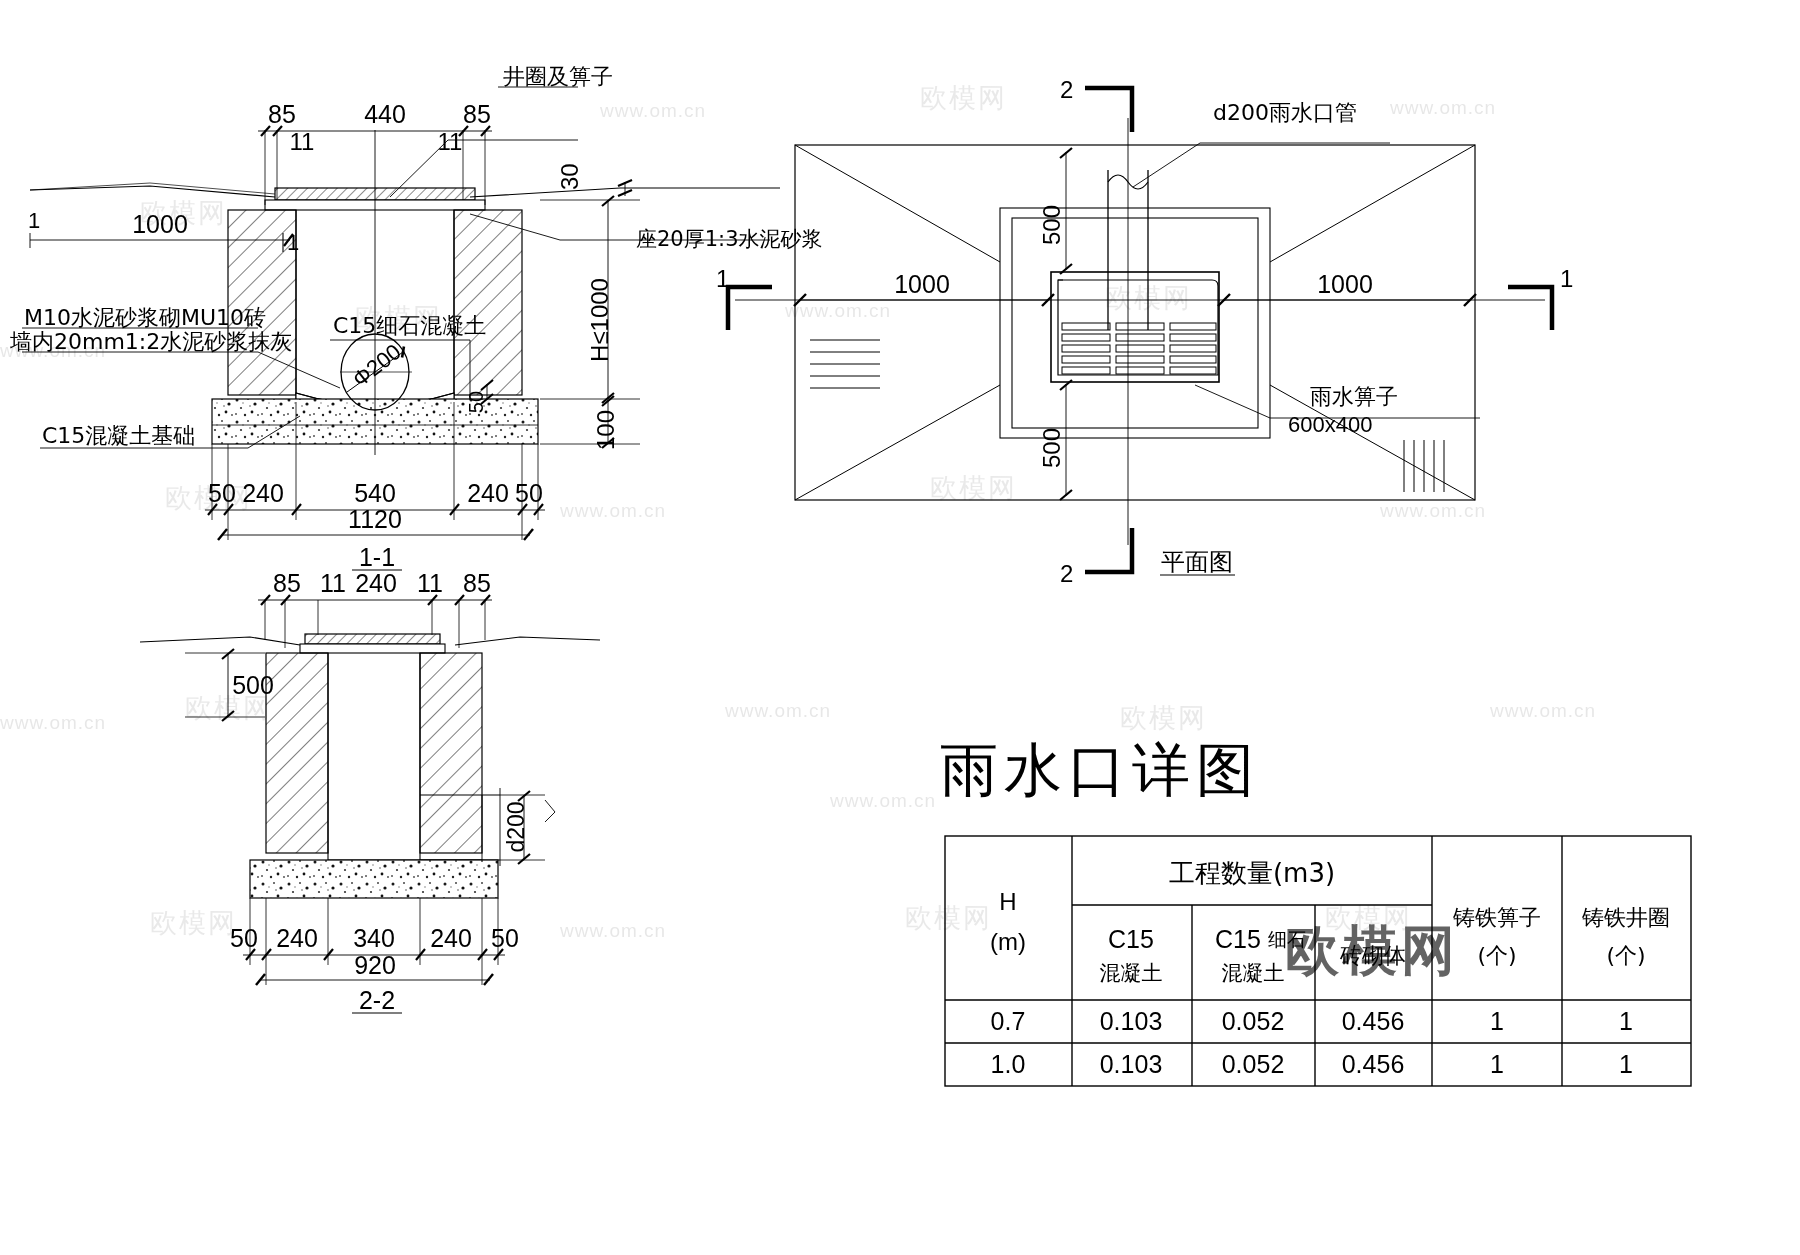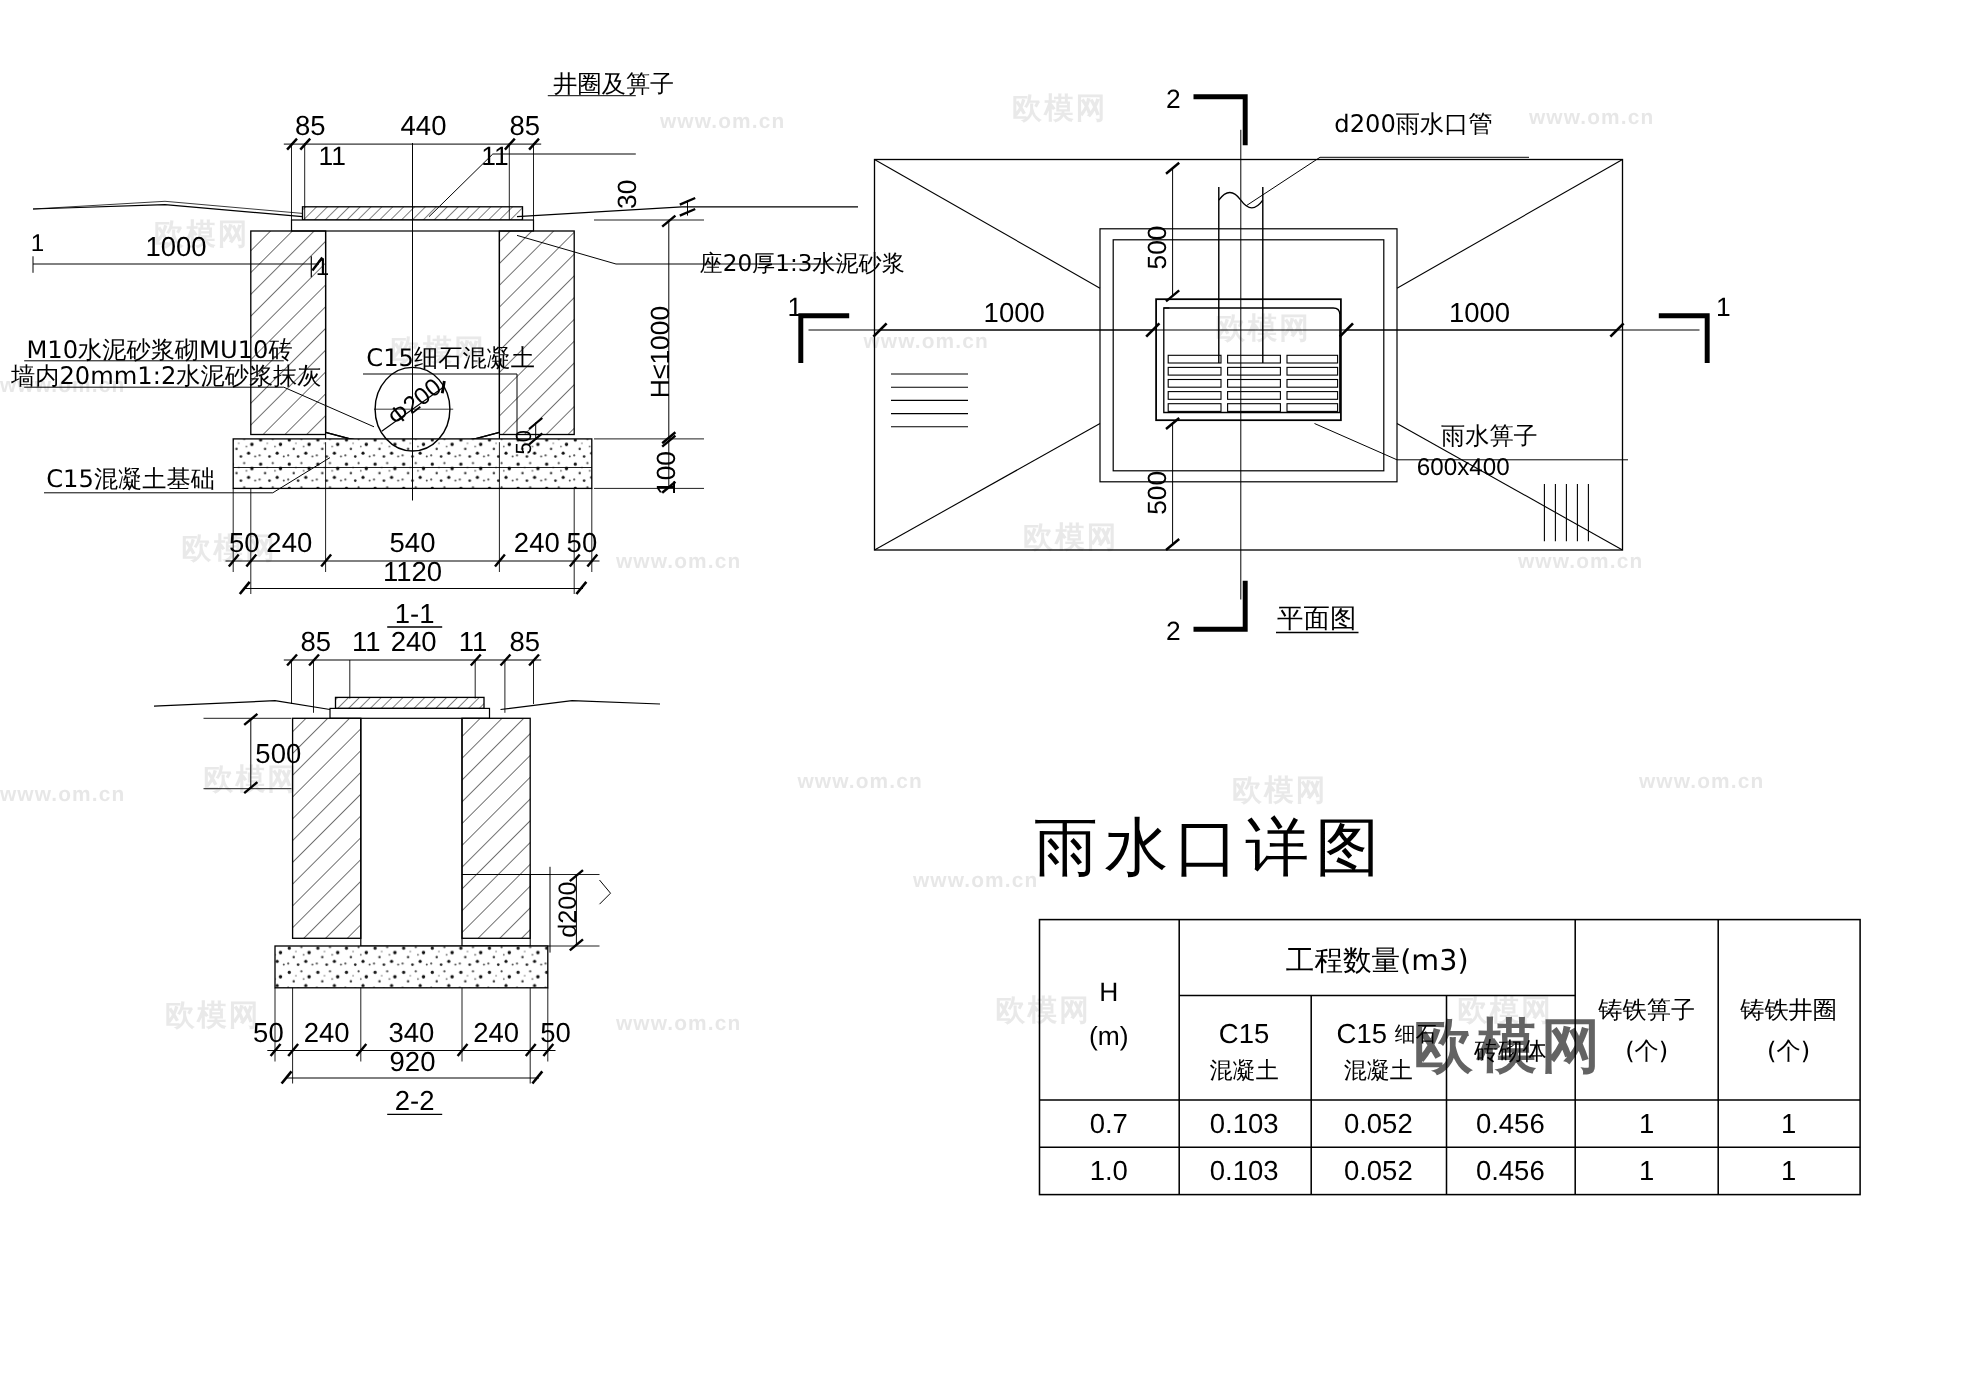--- a/index.html
+++ b/index.html
@@ -24,21 +24,21 @@
   svg { display: block; }
   text {
     font-family: "Liberation Sans", sans-serif;
     fill: #000;
   }
   .cn { font-family: "DejaVu Sans", sans-serif; }
   .wm {
     position: absolute;
     color: rgba(120,120,120,0.16);
     font-family: "DejaVu Sans", sans-serif;
-    font-weight: bold;
+    font-weight: normal;
     pointer-events: none;
     white-space: nowrap;
   }
   .wm-tile { font-size: 27px; letter-spacing: 2px; }
   .wm-url { font-size: 19px; letter-spacing: 1px; color: rgba(120,120,120,0.18); font-family: "Liberation Sans", sans-serif; }
   .wm-big {
     position: absolute;
     font-family: "DejaVu Sans", sans-serif;
     font-weight: bold;
     font-size: 54px;

